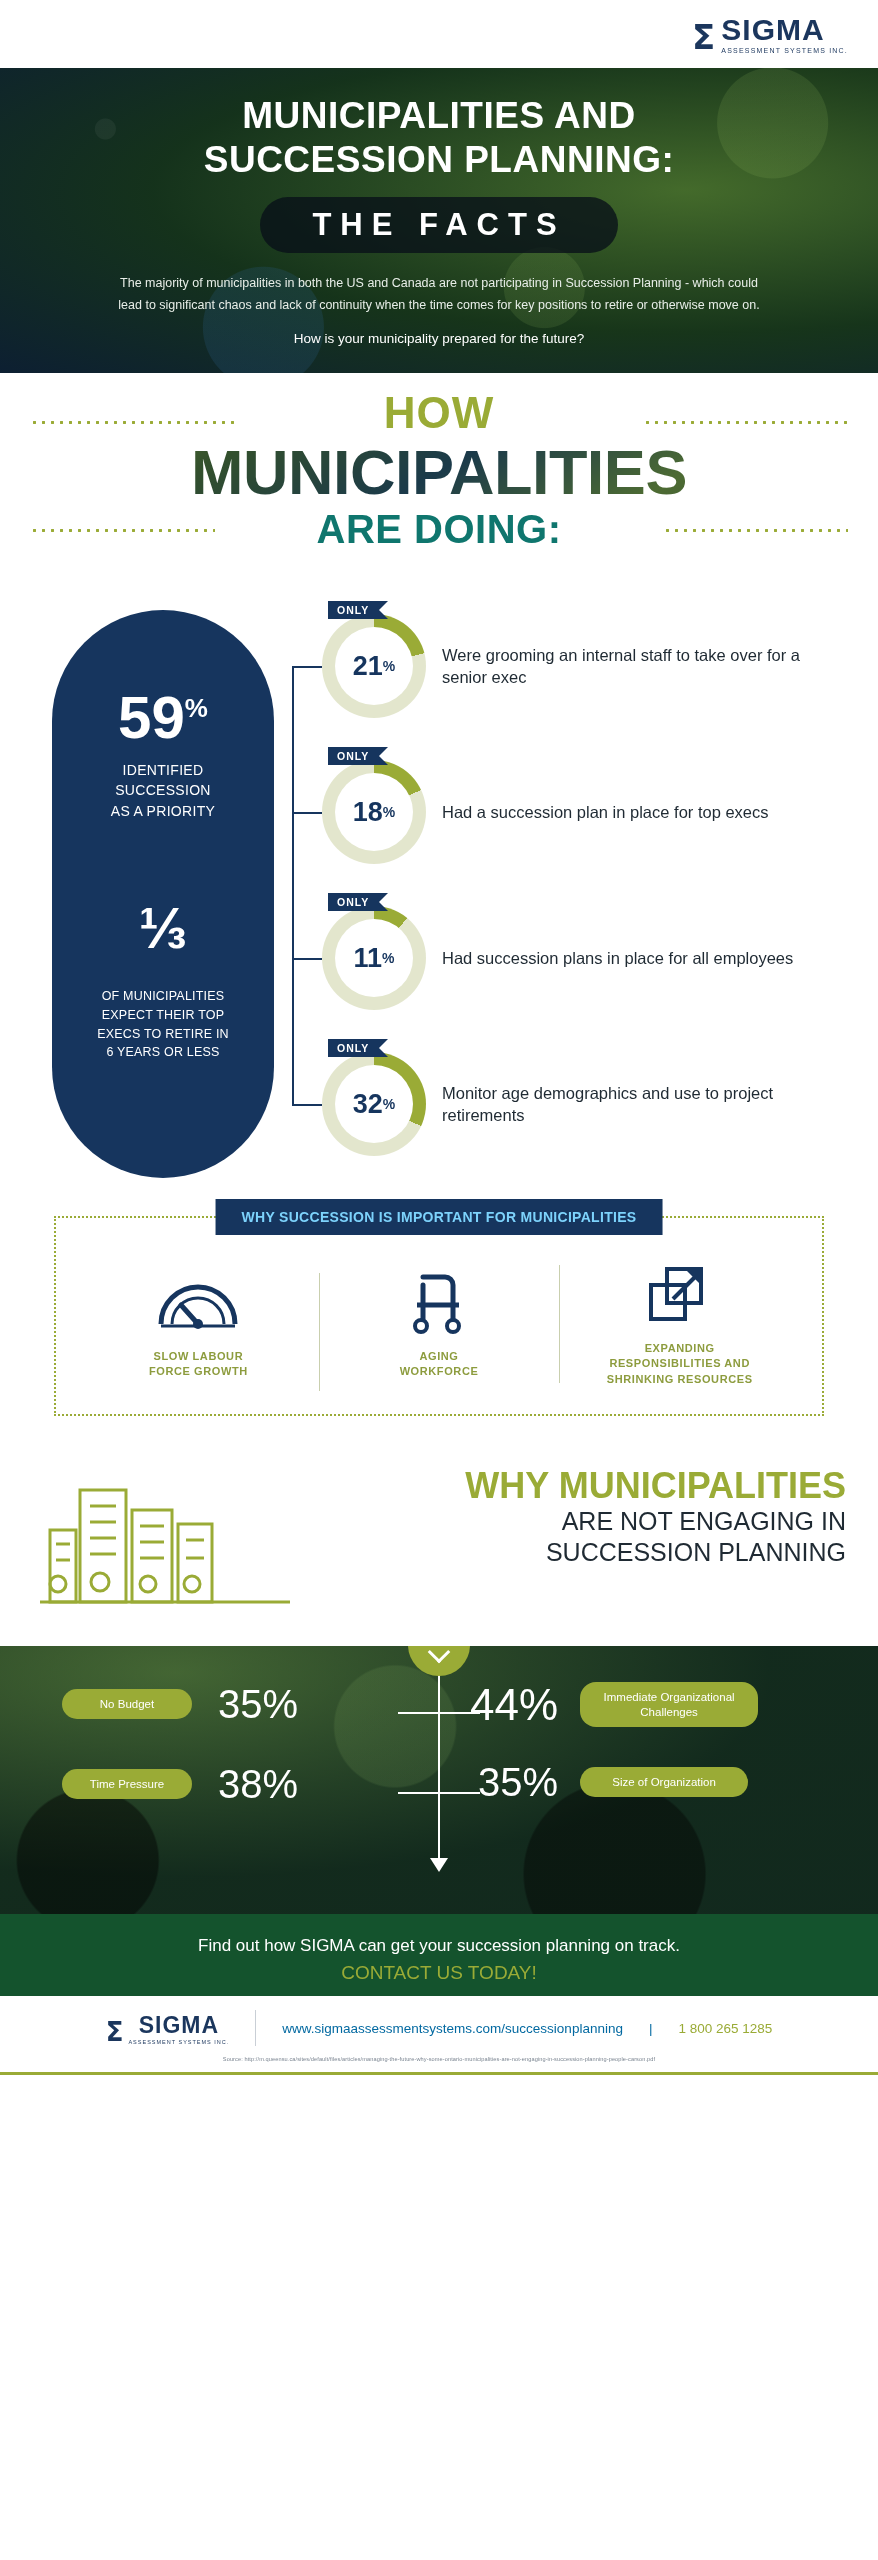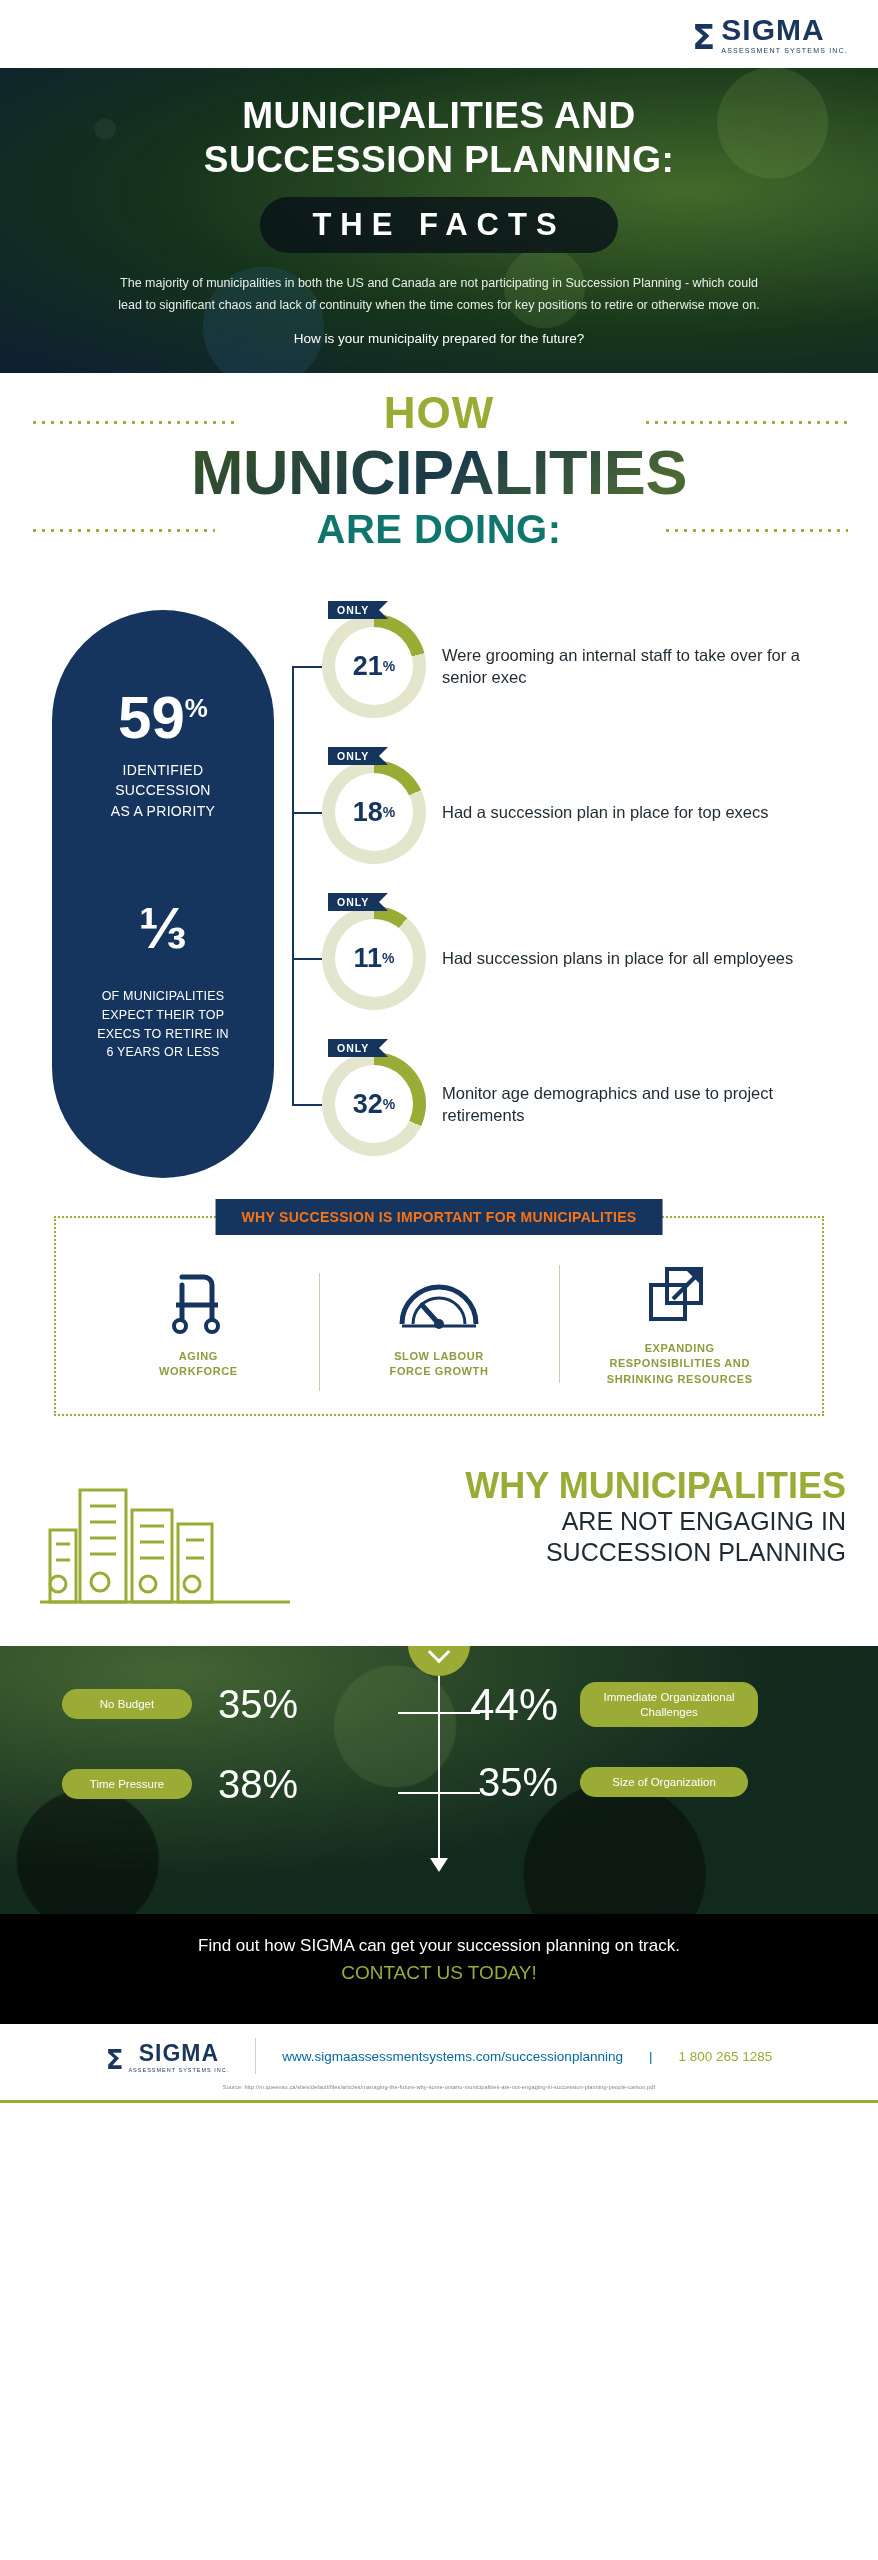--- a/index.html
+++ b/index.html
@@ -265,21 +265,21 @@
     height: 200px;
     border: 2px dotted #9aab36;
     background: #ffffff;
   }
   .why-head {
     position: absolute;
     left: 50%;
     transform: translateX(-50%);
     top: -19px;
     background: #16355e;
-    color: #f97316;
+    color: #7dd3fc;
     font-size: 14px;
     font-weight: bold;
     letter-spacing: 0.3px;
     padding: 10px 26px;
     white-space: nowrap;
   }
   .why-cols {
     display: flex;
     height: 100%;
     align-items: center;
@@ -406,24 +406,24 @@
     color: #ffffff;
     font-size: 11.5px;
     line-height: 1.25;
     border-radius: 16px;
     padding: 8px 18px;
     text-align: center;
   }
 
   
   .cta {
-    background: #000000;
+    background: #14532d;
     color: #ffffff;
     text-align: center;
-    padding: 22px 0 40px;
+    padding: 22px 0 12px;
   }
   .cta-line1 { font-size: 17px; }
   .cta-line2 {
     margin-top: 6px;
     font-size: 19px;
     color: #9aab36;
   }
 
   
   .footer {
@@ -552,43 +552,43 @@
             </div>
           <div class="only-tag">ONLY</div>
         </div>
         <div class="stat-text">Monitor age demographics and use to project retirements</div>
       </div>
     </div>
 
     <div class="why-box">
       <div class="why-head">WHY SUCCESSION IS IMPORTANT FOR MUNICIPALITIES</div>
       <div class="why-cols">
+        <div class="why-col">
+          <div class="why-icon">
+            <svg width="86" height="60" viewBox="0 0 86 60">
+              <path d="M6 52 A37 37 0 0 1 80 52" fill="none" stroke="#16355e" stroke-width="5"></path>
+              <path d="M17 52 A26 26 0 0 1 69 52" fill="none" stroke="#16355e" stroke-width="3"></path>
+              <line x1="43" y1="52" x2="26" y2="33" stroke="#16355e" stroke-width="5" stroke-linecap="round"></line>
+              <circle cx="43" cy="52" r="5" fill="#16355e"></circle>
+              <line x1="6" y1="54" x2="80" y2="54" stroke="#16355e" stroke-width="3"></line>
+            </svg>
+          </div>
+          <div class="why-label">SLOW LABOUR<br>FORCE GROWTH</div>
+        </div>
         <div class="why-col">
           <div class="why-icon">
             <svg width="72" height="66" viewBox="0 0 72 66">
               <path d="M20 8 h22 a8 8 0 0 1 8 8 v34" fill="none" stroke="#16355e" stroke-width="5" stroke-linecap="round"></path>
               <line x1="20" y1="16" x2="20" y2="50" stroke="#16355e" stroke-width="5" stroke-linecap="round"></line>
               <line x1="14" y1="36" x2="56" y2="36" stroke="#16355e" stroke-width="5"></line>
               <circle cx="18" cy="57" r="6" fill="none" stroke="#16355e" stroke-width="4"></circle>
               <circle cx="50" cy="57" r="6" fill="none" stroke="#16355e" stroke-width="4"></circle>
             </svg>
           </div>
           <div class="why-label">AGING<br>WORKFORCE</div>
-        </div>
-        <div class="why-col">
-          <div class="why-icon">
-            <svg width="86" height="60" viewBox="0 0 86 60">
-              <path d="M6 52 A37 37 0 0 1 80 52" fill="none" stroke="#16355e" stroke-width="5"></path>
-              <path d="M17 52 A26 26 0 0 1 69 52" fill="none" stroke="#16355e" stroke-width="3"></path>
-              <line x1="43" y1="52" x2="26" y2="33" stroke="#16355e" stroke-width="5" stroke-linecap="round"></line>
-              <circle cx="43" cy="52" r="5" fill="#16355e"></circle>
-              <line x1="6" y1="54" x2="80" y2="54" stroke="#16355e" stroke-width="3"></line>
-            </svg>
-          </div>
-          <div class="why-label">SLOW LABOUR<br>FORCE GROWTH</div>
         </div>
         <div class="why-col">
           <div class="why-icon">
             <svg width="74" height="66" viewBox="0 0 74 66">
               <rect x="8" y="24" width="34" height="34" fill="none" stroke="#16355e" stroke-width="4"></rect>
               <rect x="24" y="8" width="34" height="34" fill="none" stroke="#16355e" stroke-width="4"></rect>
               <line x1="30" y1="38" x2="54" y2="14" stroke="#16355e" stroke-width="4"></line>
               <polygon points="58,8 58,24 42,8" fill="#16355e"></polygon>
             </svg>
           </div>

